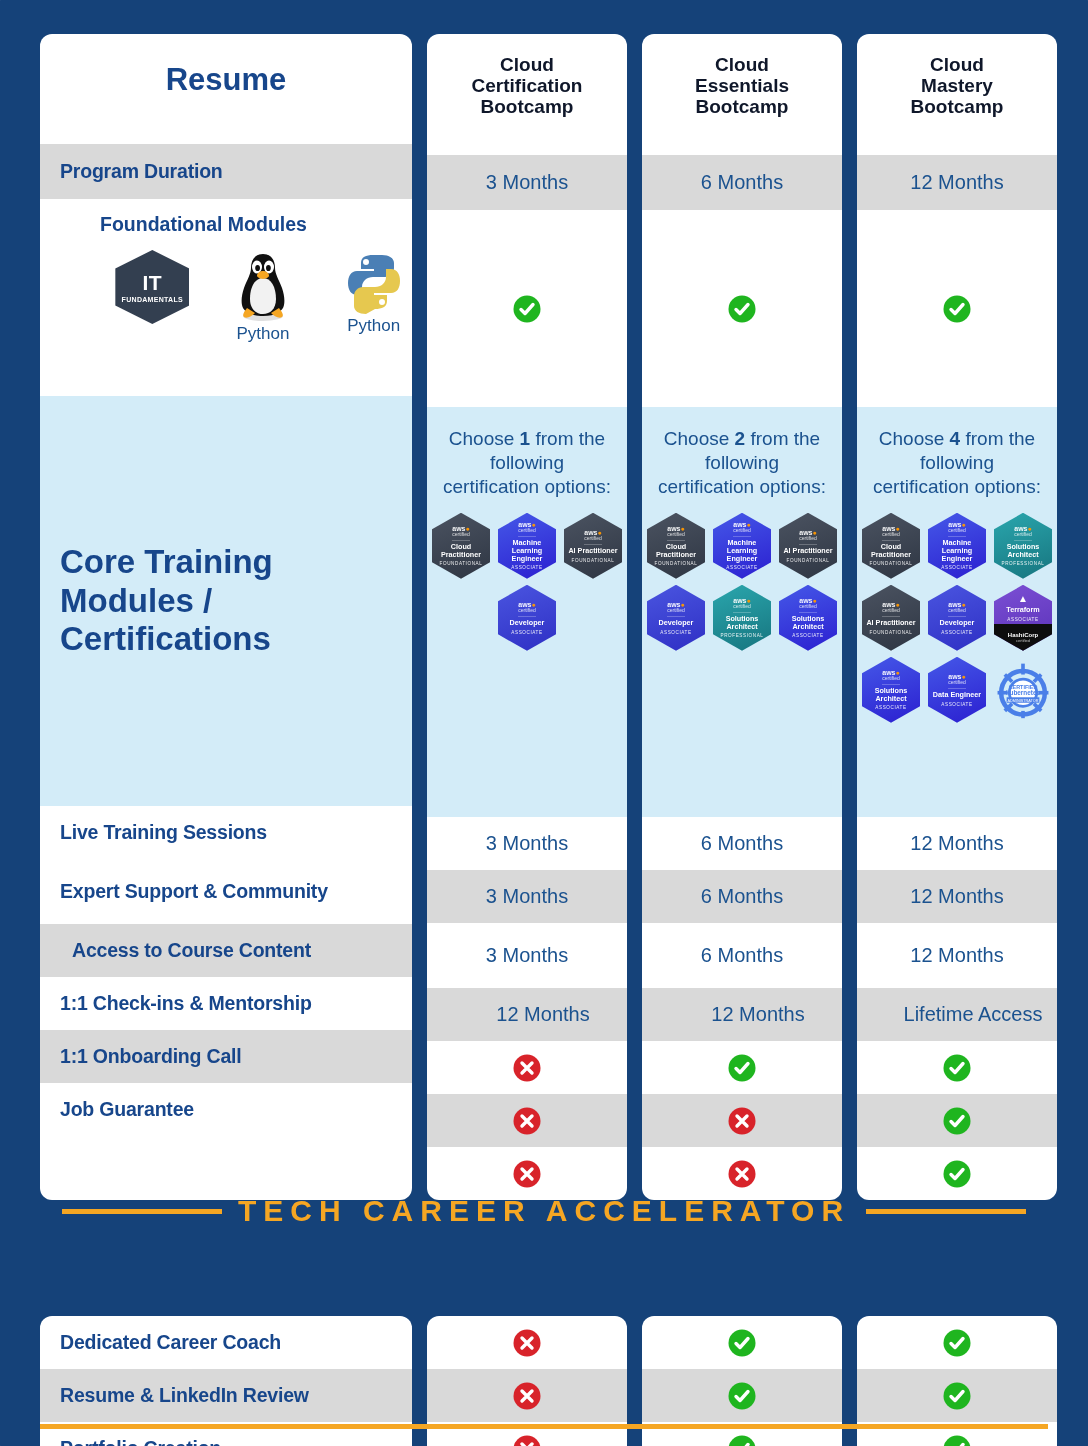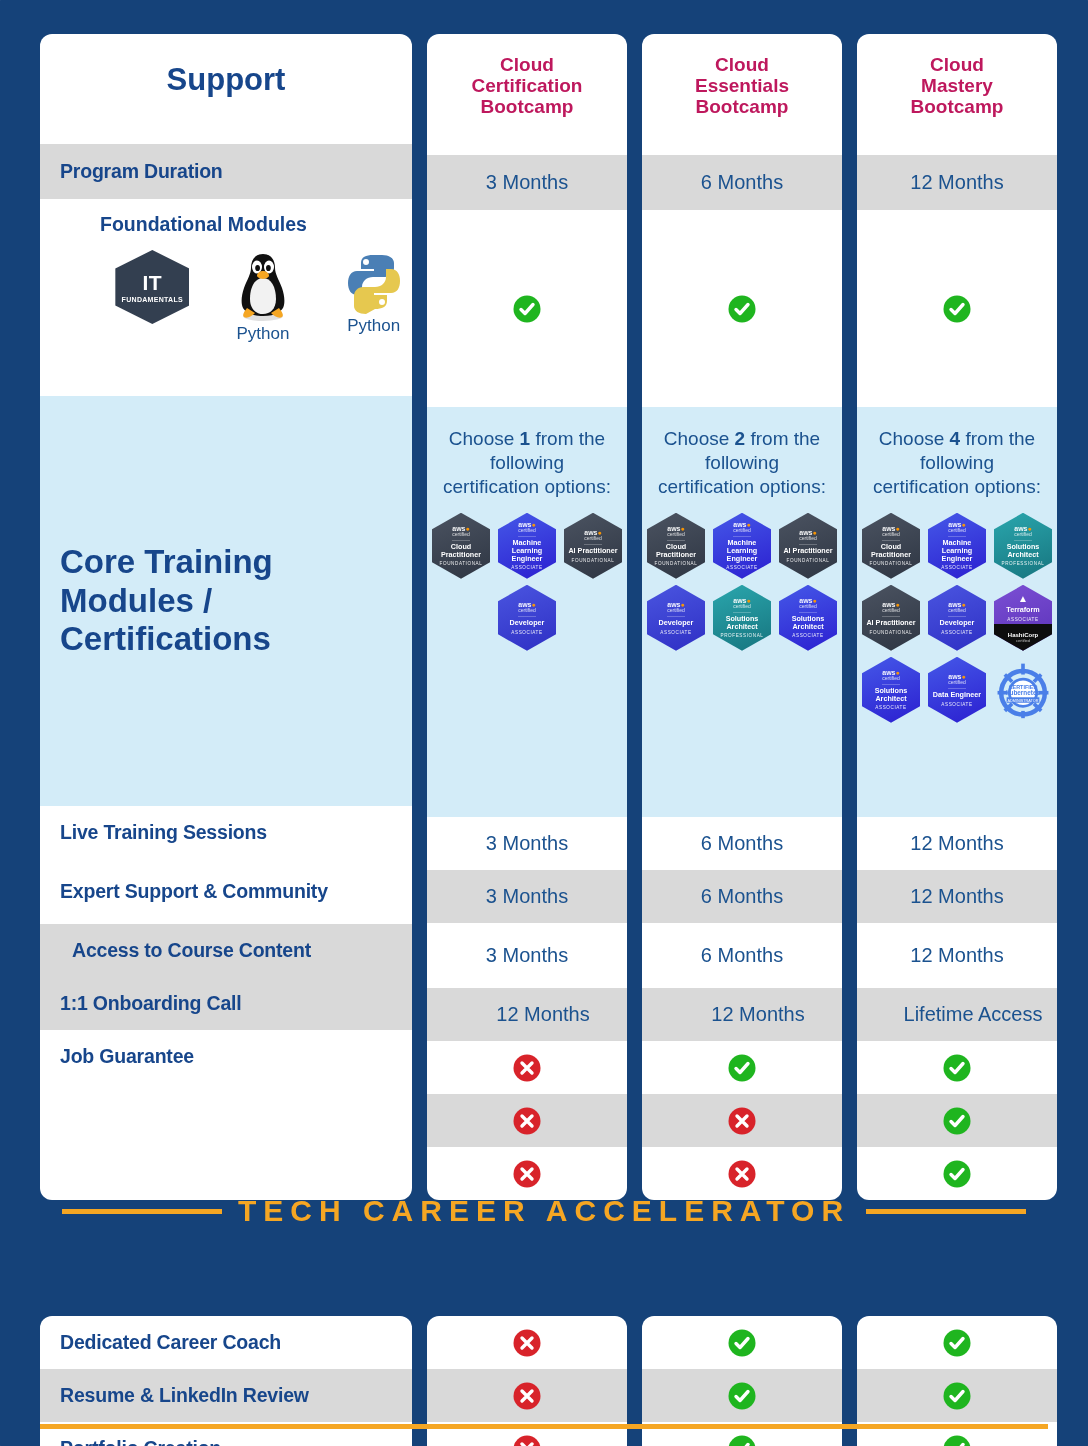--- a/index.html
+++ b/index.html
@@ -48,21 +48,21 @@
     font-size: 19.5px;
     letter-spacing: -0.2px;
     line-height: 1.15;
   }
   .valcell { font-size: 20px; color: #1b528f; }
 
   
   .hdr-feature { height: 92px; font-size: 31px; font-weight: bold; color: #17468b; }
   .hdr-plan {
     height: 103px; font-size: 19px; font-weight: bold; line-height: 1.12;
-    color: #be185d; padding: 0 6px;
+    color: #0f172a; padding: 0 6px;
   }
 
   .h-dur   { height: 55px; margin-top: 18px; }
   .h-found { height: 197px; }
   .h-core  { height: 410px; }
   .h-live  { height: 53px; }
   .h-qa    { height: 53px; }
   .h-exp   { height: 65px; }
   .h-acc   { height: 53px; padding-left: 32px; }
   .h-chk   { height: 53px; }
@@ -147,21 +147,21 @@
   #orangebar { position: absolute; left: 40px; top: 1424px; width: 1008px; height: 5px; background: #f5a623; }
 </style>
 </head>
 <body>
 
 <div id="page">
 
   <div class="grid" id="mainblock">
 
     <div class="colcard" style="grid-column:1; grid-row:1 / span 11;">
-      <div class="cell hdr-feature">Support</div>
+      <div class="cell hdr-feature">Resume</div>
       <div class="cell alt featcell h-dur">Program Duration</div>
 
       <div class="h-found">
         <div class="found-wrap">
           <div class="found-title">Foundational Modules</div>
           <div class="found-icons">
             <div class="fi">
               <div class="hexit">
                 <div class="t1">IT</div>
                 <div class="t2">FUNDAMENTALS</div>
@@ -196,20 +196,21 @@
         </div>
       </div>
 
       <div class="cell lite h-core">
         <div class="core-label">Core Training Modules / Certifications</div>
       </div>
 
       <div class="cell featcell h-live">Live Training Sessions</div>
       <div class="cell featcell h-exp">Expert Support &amp; Community</div>
       <div class="cell alt featcell h-acc">Access to Course Content</div>
+      <div class="cell featcell h-chk">1:1 Check-ins &amp; Mentorship</div>
       <div class="cell alt featcell h-onb">1:1 Onboarding Call</div>
       <div class="cell featcell h-job">Job Guarantee</div>
     </div>
 
     <div class="gap" style="grid-column:2; grid-row:1 / span 11;"></div>
 
     <div class="colcard" style="grid-column:3; grid-row:1 / span 11;" id="plan0">
         <div class="cell hdr-plan">Cloud<br>Certification<br>Bootcamp</div>
         <div class="cell h-dur alt valcell">3 Months</div>
         <div class="cell h-found">

